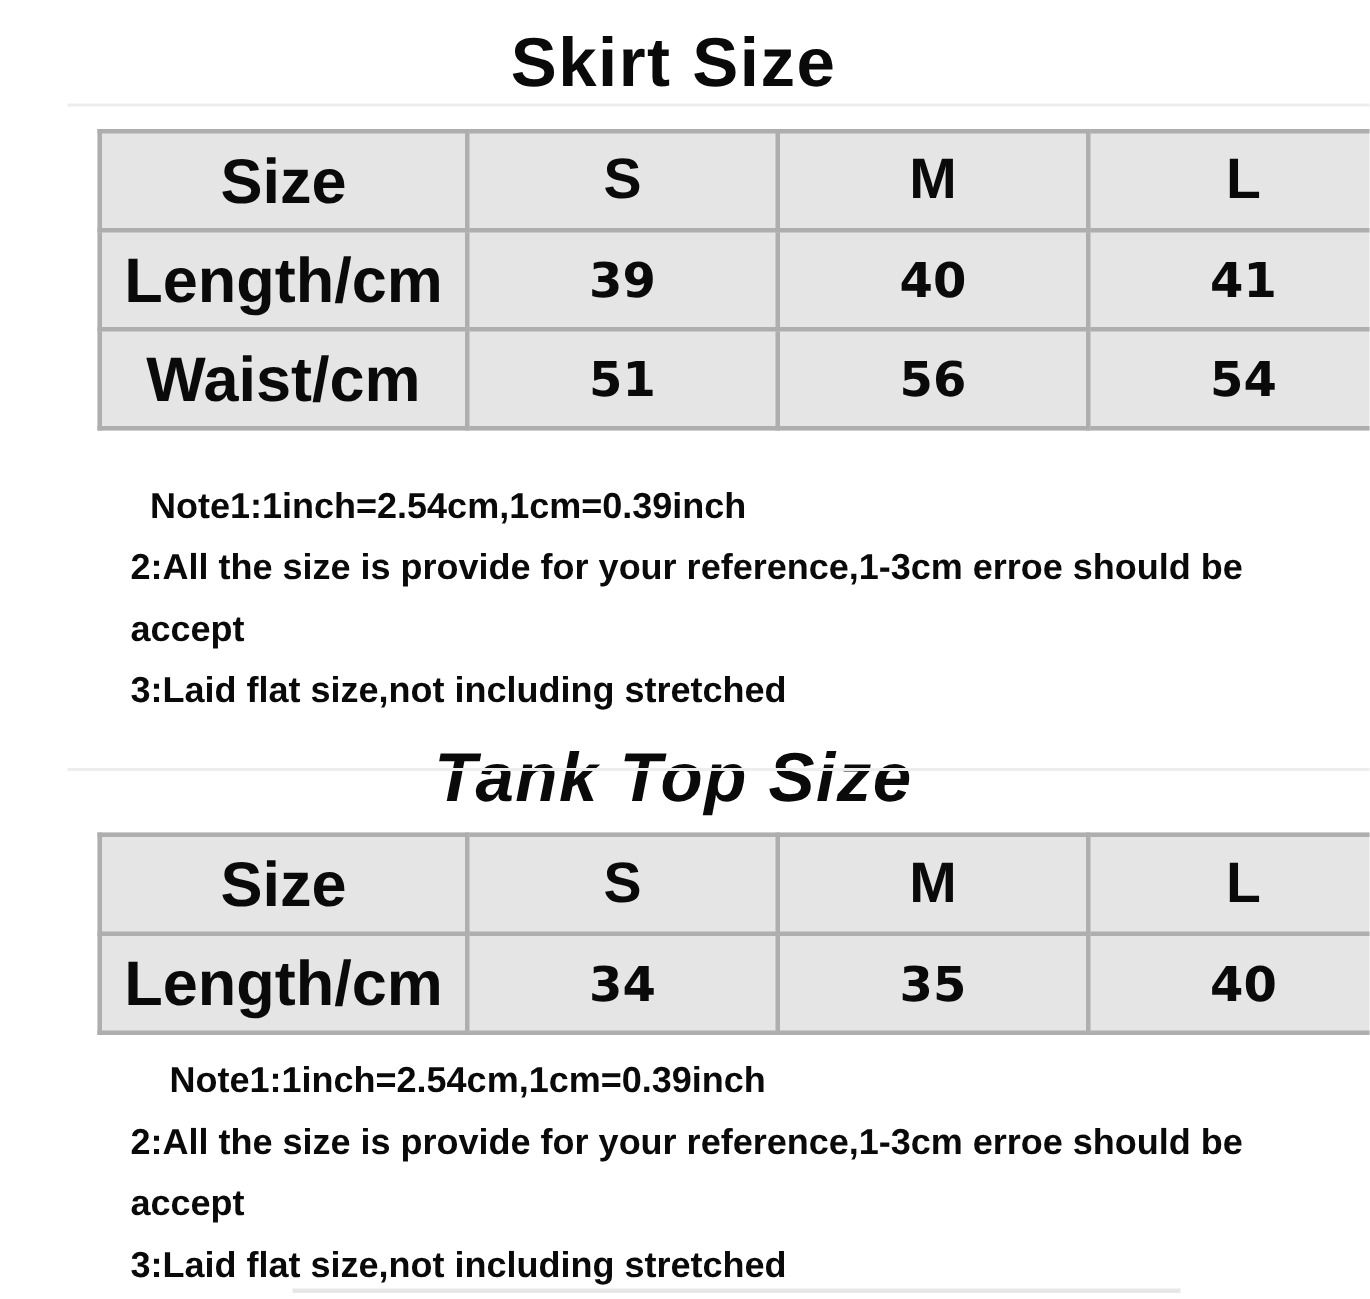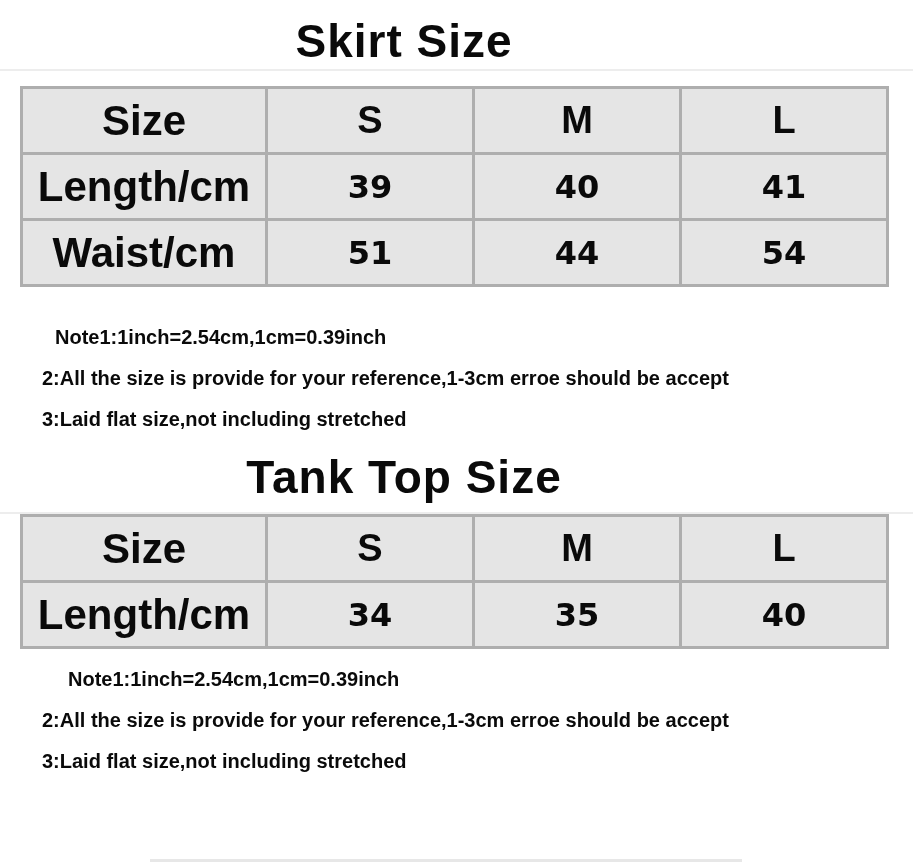--- a/index.html
+++ b/index.html
@@ -7,27 +7,27 @@
     --text-color:#0a0a0a;
     --bg:#ffffff;
   }
   *{box-sizing:border-box;}
   html,body{margin:0;padding:0;}
   body{
     width:913px;height:866px;overflow:hidden;position:relative;
     background:var(--bg);color:var(--text-color);
     font-family:"Liberation Sans", sans-serif;
   }
-  .sheet{width:808px;height:866px;position:relative;}
+  .sheet{width:808px;height:866px;position:relative;margin-left:45px;}
   .title{
     margin:0;text-align:center;font-weight:700;
     font-size:46px;line-height:50px;letter-spacing:1px;
   }
   .title-skirt{padding-top:16px;}
-  .title-tank{margin-top:12px;}
+  .title-tank{margin-top:12px;font-style:italic;}
   table.size-table{
     border-collapse:collapse;table-layout:fixed;
     margin:20px 0 0 20px;width:866px;
     background:#e5e5e5;
   }
   .title-tank + table.size-table{margin-top:12px;}
   table.size-table col.c1{width:245px;}
   table.size-table col.c2,
   table.size-table col.c3,
   table.size-table col.c4{width:207px;}
@@ -35,21 +35,21 @@
   table.size-table td{
     border:3px solid var(--border-color);
     height:66px;text-align:center;vertical-align:middle;
     padding:0;font-weight:700;
   }
   .cell-label{font-size:42px;}
   .cell-size{font-size:38px;}
   .cell-num{font-size:32px;font-family:"DejaVu Sans", sans-serif;}
   .notes{
     margin:30px 0 0 42px;
-    font-size:20px;font-weight:700;line-height:41px;
+    font-size:24px;font-weight:700;line-height:41px;
   }
   .notes-bottom{margin-top:10px;}
   .notes p{margin:0;}
   .notes p:first-child{padding-left:13px;}
   .notes-bottom p:first-child{padding-left:26px;}
   .faint-line{
     position:absolute;height:2px;background:#ededed;pointer-events:none;
   }
   .faint-line-top{left:0;top:69px;width:913px;}
   .faint-line-mid{left:0;top:512px;width:913px;}
@@ -78,21 +78,21 @@
       </tr>
       <tr>
         <td class="cell-label">Length/cm</td>
         <td class="cell-num">39</td>
         <td class="cell-num">40</td>
         <td class="cell-num">41</td>
       </tr>
       <tr>
         <td class="cell-label">Waist/cm</td>
         <td class="cell-num">51</td>
-        <td class="cell-num">44</td>
+        <td class="cell-num">56</td>
         <td class="cell-num">54</td>
       </tr>
     </tbody>
   </table>
 
   <div class="notes notes-top">
     <p>Note1:1inch=2.54cm,1cm=0.39inch</p>
     <p>2:All the size is provide for your reference,1-3cm erroe should be accept</p>
     <p>3:Laid flat size,not including stretched</p>
   </div>

